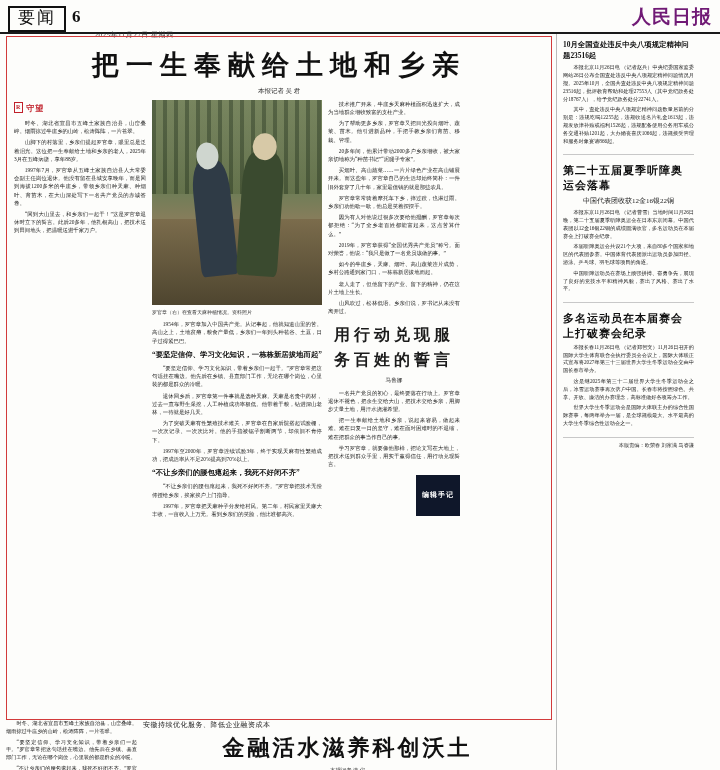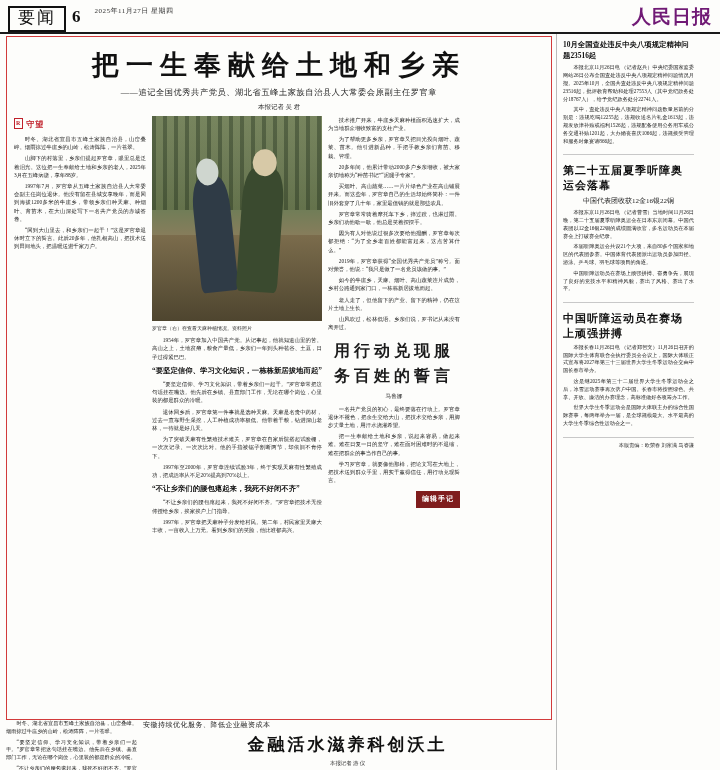--- a/index.html
+++ b/index.html
@@ -15,21 +15,21 @@
     display:flex;align-items:flex-start;
     padding:6px 8px 2px 8px;border-bottom:2px solid #1a1a1a;
     height:34px;box-sizing:border-box;
   }
   .sec-box{
     border:2px solid #111;padding:1px 8px 2px 8px;font-size:17px;
     font-weight:normal;letter-spacing:2px;line-height:1.1;
     font-family:"Liberation Serif", serif;
   }
   .sec-num{font-size:17px;font-weight:bold;margin-left:6px;line-height:1.3;}
-  .issue-date{font-size:7px;color:#333;margin-left:14px;margin-top:0;letter-spacing:.5px;}
+  .issue-date{font-size:7px;color:#333;margin-left:14px;margin-top:24px;letter-spacing:.5px;}
   .logo{
     margin-left:auto;font-size:19px;font-weight:bold;letter-spacing:1px;
     color:#701a75;font-family:"Liberation Serif", serif;line-height:1.2;
   }
 
   
   .body{display:flex;height:736px;box-sizing:border-box;}
   .left{width:556px;position:relative;padding:2px 4px 0 6px;box-sizing:border-box;}
   .right{width:144px;border-left:1px solid #bbb;padding:2px 6px 0 6px;box-sizing:border-box;}
 
@@ -87,33 +87,33 @@
 
   .caption{font-size:5px;line-height:1.5;color:#333;text-align:justify;margin:0 0 4px 0;}
 
   .sig-title{
     text-align:center;font-size:16px;font-weight:bold;letter-spacing:4px;
     margin:8px 0 4px 0;
   }
   .sig-by{text-align:center;font-size:5.6px;color:#333;margin-bottom:4px;}
 
   .editor-tag{
-    display:inline-block;background:#7f1d1d;color:#fff;font-size:7px;
-    padding:3px 6px;font-weight:bold;letter-spacing:1px;margin:4px 0 4px 0;
+    display:inline-block;background:#0f172a;color:#fff;font-size:7px;
+    padding:15px 6px;font-weight:bold;letter-spacing:1px;margin:4px 0 4px 0;
   }
 
   
   .lower{display:flex;gap:6px;margin-top:6px;height:165px;}
   .lcol{width:132px;font-size:5.2px;line-height:1.5;text-align:justify;}
   .lcol p{margin:0 0 3px 0;text-indent:2em;}
   .mid-headline{
     font-size:7px;letter-spacing:.5px;margin:0 0 3px 0;color:#222;
   }
   .mid-title{
-    text-align:center;font-size:17px;font-weight:bold;letter-spacing:3px;
+    text-align:center;font-size:22px;font-weight:bold;letter-spacing:3px;
     margin:2px 0 4px 0;
   }
   .mid-by{text-align:center;font-size:5.4px;color:#333;margin-bottom:4px;}
 
   
   .r-item{border-bottom:1px solid #c8c8c8;padding:4px 0 6px 0;}
   .r-head{font-size:7.4px;font-weight:bold;line-height:1.45;margin-bottom:3px;}
   .r-body{font-size:5.2px;line-height:1.5;text-align:justify;color:#1b1b1b;}
   .r-body p{margin:0 0 3px 0;text-indent:2em;}
   .r-big{
@@ -134,21 +134,20 @@
     <div class="issue-date">2025年11月27日 星期四</div>
     <div class="logo">人民日报</div>
   </div>
 
   <div class="body">
 
     <div class="left">
 
       <div class="framed">
         <div class="headline">把一生奉献给土地和乡亲</div>
-        <div class="subhead">——追记全国优秀共产党员、湖北省五峰土家族自治县人大常委会原副主任罗官章</div>
         <div class="byline">本报记者 吴 君</div>
 
         <div class="cols">
 
           <div class="col">
             <div class="subtitle-red">
               <span class="mark">R</span><span>守望</span>
             </div>
             <p>时冬、湖北省宜昌市五峰土家族自治县，山峦叠嶂。烟雨掠过牛庄乡的山岭，松涛阵阵，一片苍翠。</p>
             <p>山脚下的村落里，乡亲们提起罗官章，眼里总是泛着泪光。这位把一生奉献给土地和乡亲的老人，2025年3月在五峰病逝，享年88岁。</p>
@@ -252,21 +251,21 @@
         <div class="r-big">第二十五届夏季听障奥运会落幕</div>
         <div class="r-sub">中国代表团收获12金16银22铜</div>
         <div class="r-body">
           <p>本报东京11月26日电  （记者曹雪）当地时间11月26日晚，第二十五届夏季听障奥运会在日本东京闭幕。中国代表团以12金16银22铜的成绩圆满收官，多名运动员在本届赛会上打破赛会纪录。</p>
           <p>本届听障奥运会共设21个大项，来自80多个国家和地区的代表团参赛。中国体育代表团派出运动员参加田径、游泳、乒乓球、羽毛球等项目的角逐。</p>
           <p>中国听障运动员在赛场上顽强拼搏、奋勇争先，展现了良好的竞技水平和精神风貌，赛出了风格、赛出了水平。</p>
         </div>
       </div>
 
       <div class="r-item">
-        <div class="r-big">中国听障运动员在赛场上顽强拼搏</div>
+        <div class="r-big">多名运动员在本届赛会上打破赛会纪录</div>
         <div class="r-body">
           <p>本报长春11月26日电  （记者郑智文）11月26日召开的国际大学生体育联合会执行委员会会议上，国际大体联正式宣布将2027年第三十三届世界大学生冬季运动会交由中国长春市举办。</p>
           <p>这是继2025年第三十二届世界大学生冬季运动会之后，冰雪运动赛事再次落户中国。长春市将按照绿色、共享、开放、廉洁的办赛理念，高标准做好各项筹办工作。</p>
           <p>世界大学生冬季运动会是国际大体联主办的综合性国际赛事，每两年举办一届，是全球规模最大、水平最高的大学生冬季综合性运动会之一。</p>
         </div>
       </div>
 
       <div class="r-foot">本版责编：欧荣春  刘家满  马睿谦</div>
     </div>
 

